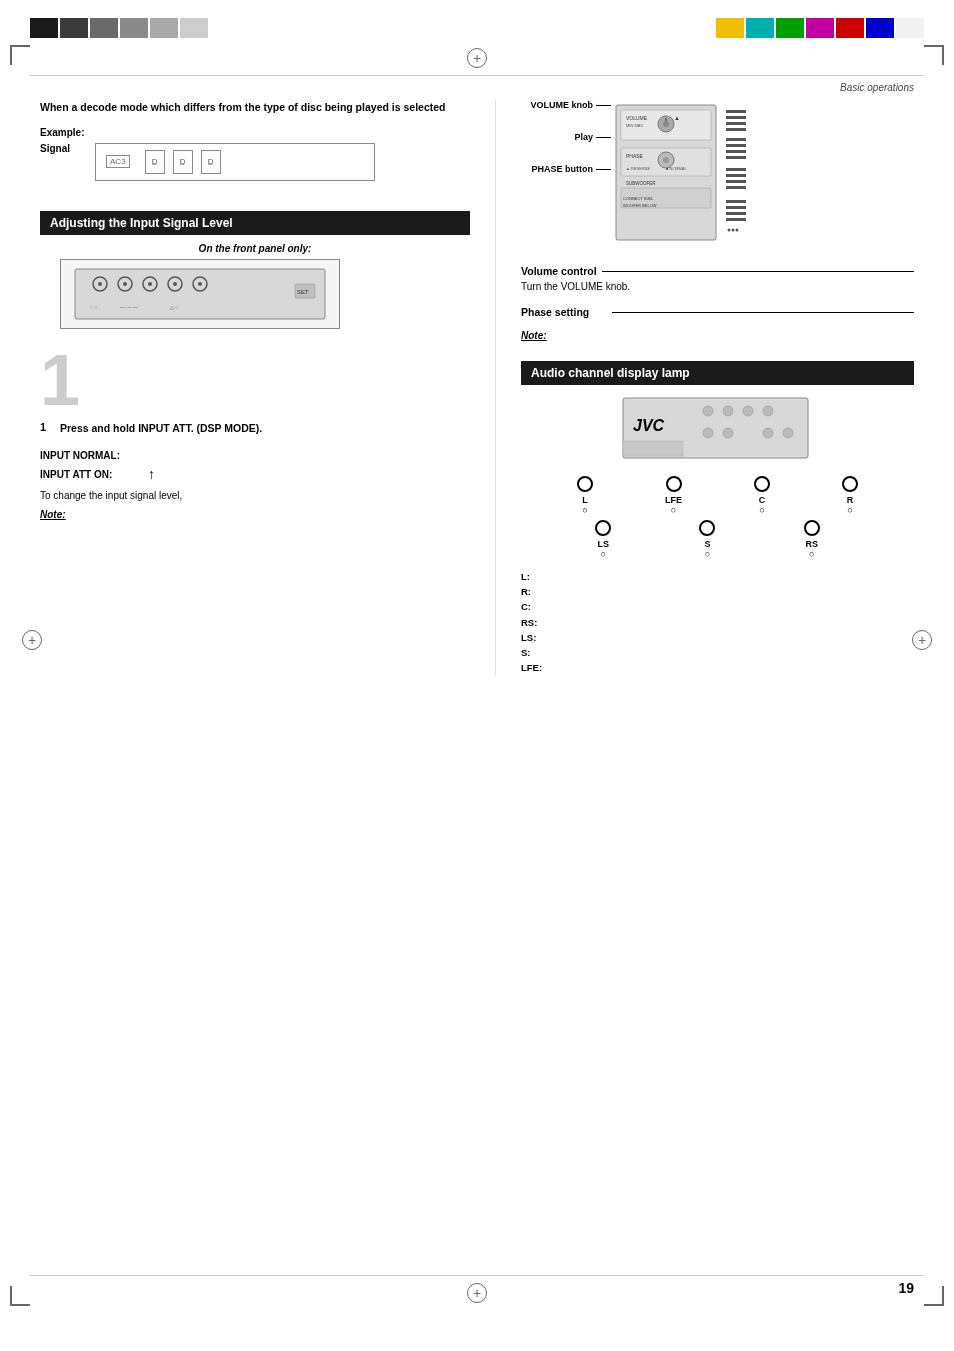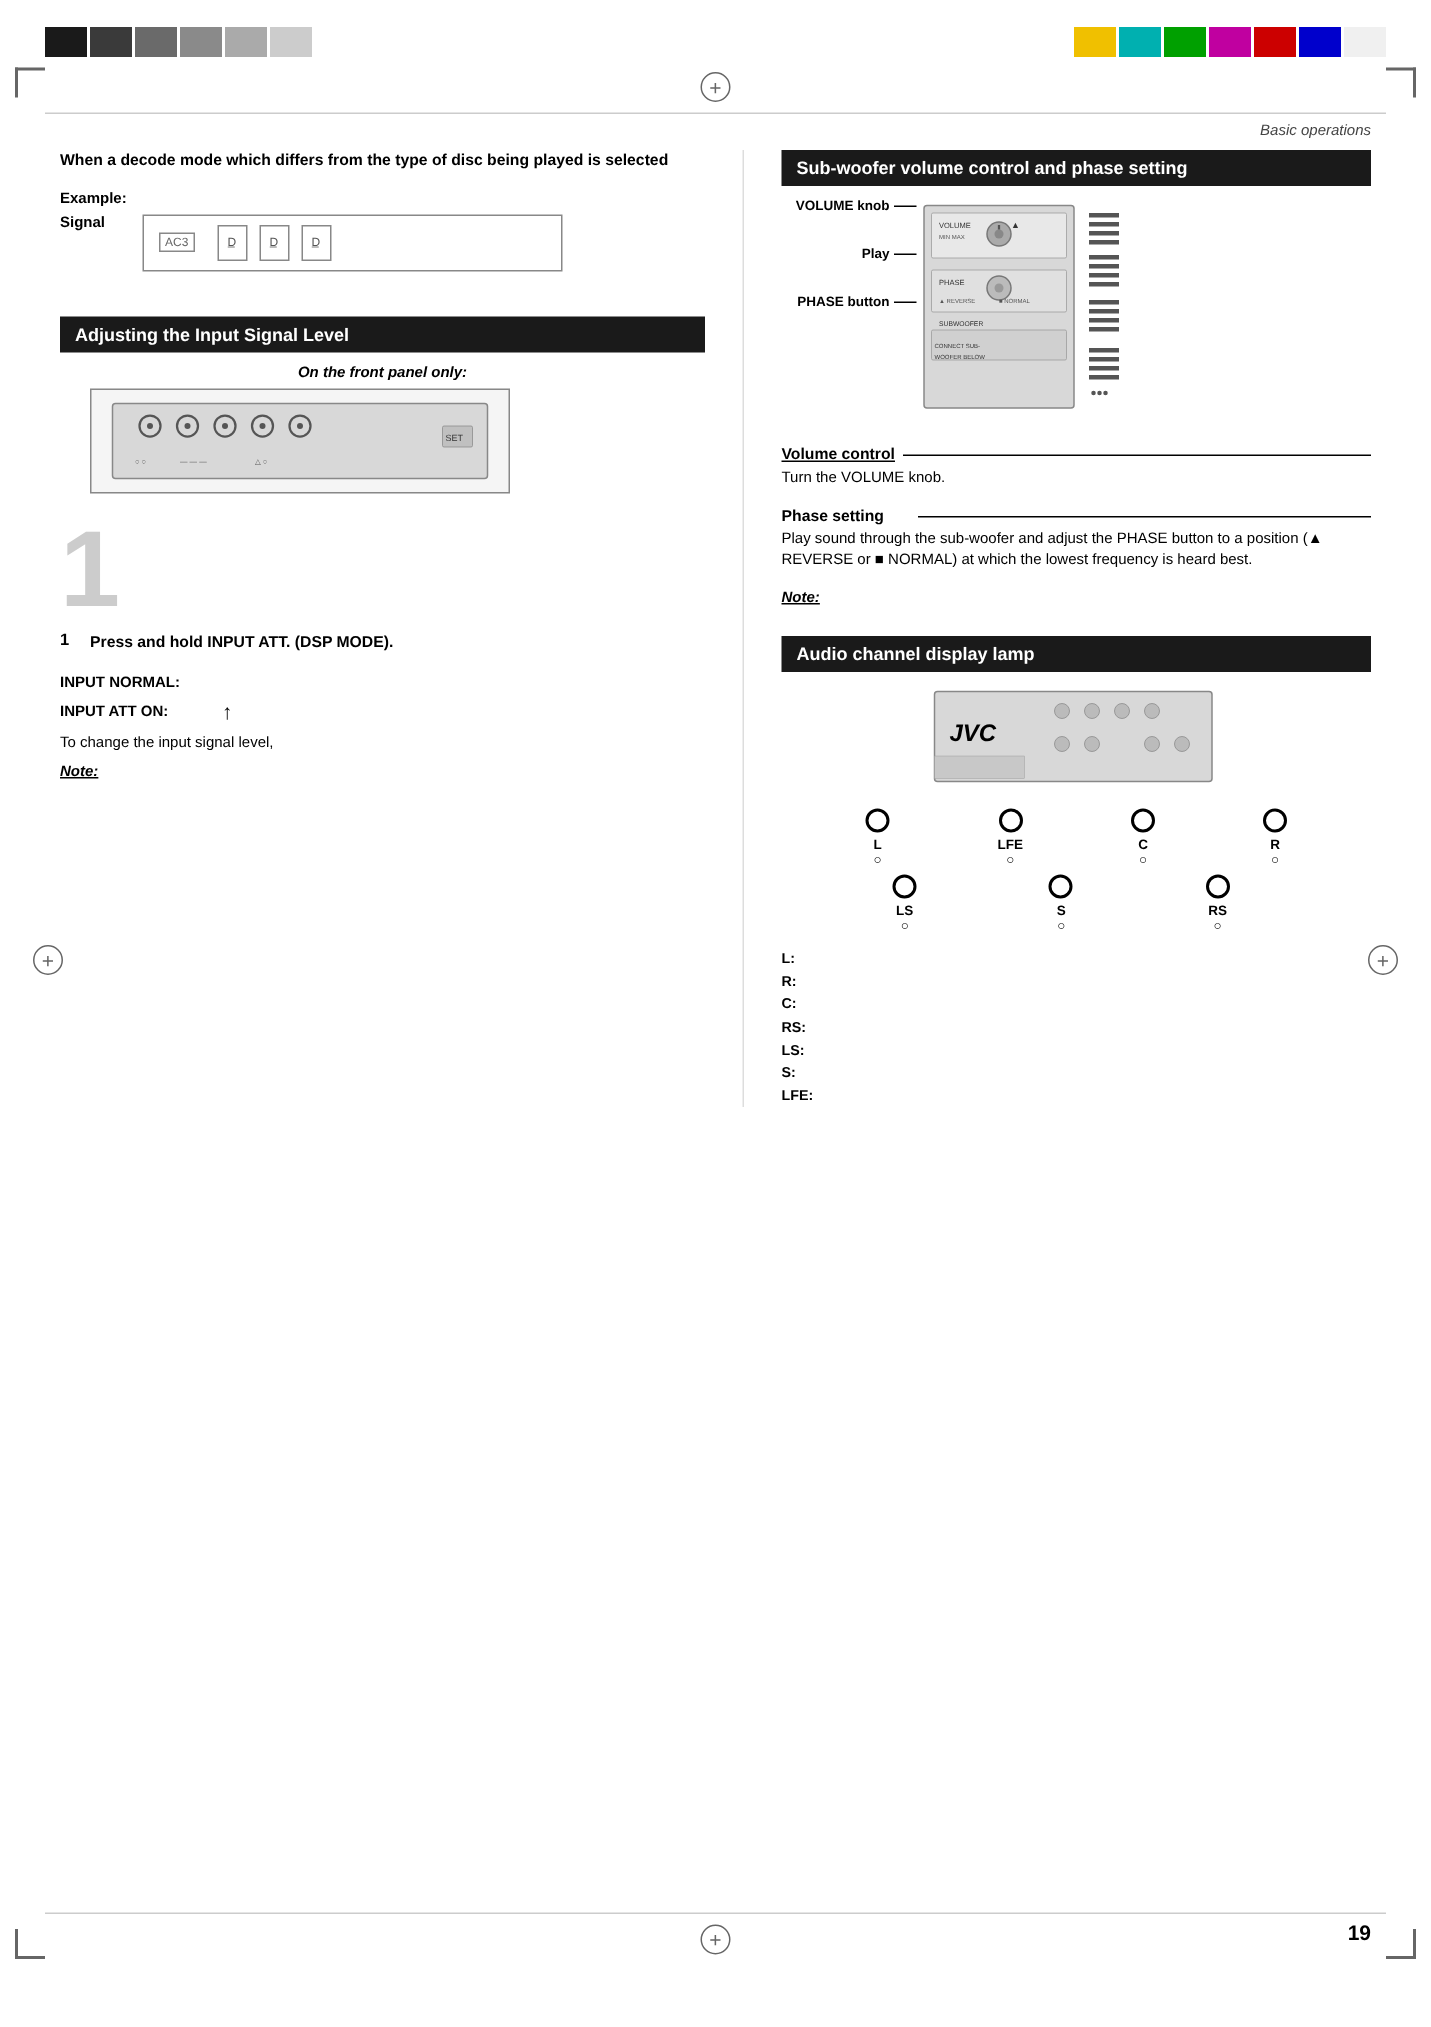--- a/index.html
+++ b/index.html
@@ -312,21 +312,20 @@
 
     
     .volume-control-section {
       margin-bottom: 12px;
     }
     .vc-header {
       display: flex;
       align-items: center;
       gap: 5px;
       margin-bottom: 3px;
-      text-decoration: underline;
     }
     .vc-title {
       font-size: 10.5px;
       font-weight: bold;
     }
     .vc-line {
       flex: 1;
       height: 1px;
       background: #000;
     }
@@ -561,21 +560,20 @@
       <div class="note-section">
         <div class="note-label">Note:</div>
       </div>
 
     </div>
 
     <div class="col-divider"></div>
 
     <div class="col-right">
 
-      <div class="section-header">Sub-woofer volume control and phase setting</div>
 
       <div class="right-diagram-area">
 
         <div class="right-pointer-labels">
           <div class="pointer-row" style="margin-bottom:22px;">
             <span class="pointer-text">VOLUME knob</span>
             <div class="pointer-line"></div>
           </div>
           <div class="pointer-row" style="margin-bottom:22px;">
             <span class="pointer-text">Play</span>
@@ -643,21 +641,20 @@
           <div class="vc-line"></div>
         </div>
         <p class="vc-desc">Turn the VOLUME knob.</p>
       </div>
 
       <div class="phase-section">
         <div class="ph-header">
           <span class="ph-title">Phase setting</span>
           <div class="ph-line"></div>
         </div>
-        <p class="ph-desc">Play sound through the sub-woofer and adjust the PHASE button to a position (▲ REVERSE or ■ NORMAL) at which the lowest frequency is heard best.</p>
       </div>
 
       <div class="note-section">
         <div class="note-label">Note:</div>
       </div>
 
       <div class="audio-channel-section">
         <div class="section-header">Audio channel display lamp</div>
 
         <div style="display:flex; justify-content:center; margin: 8px 0;">

